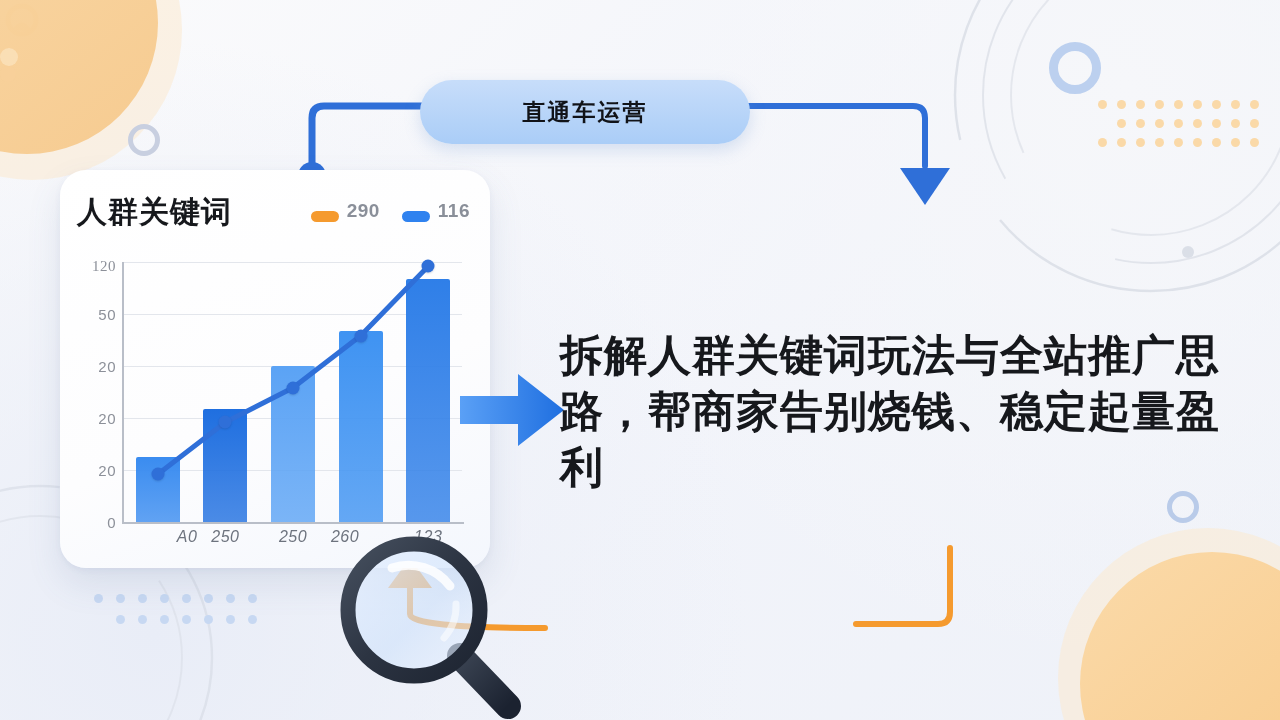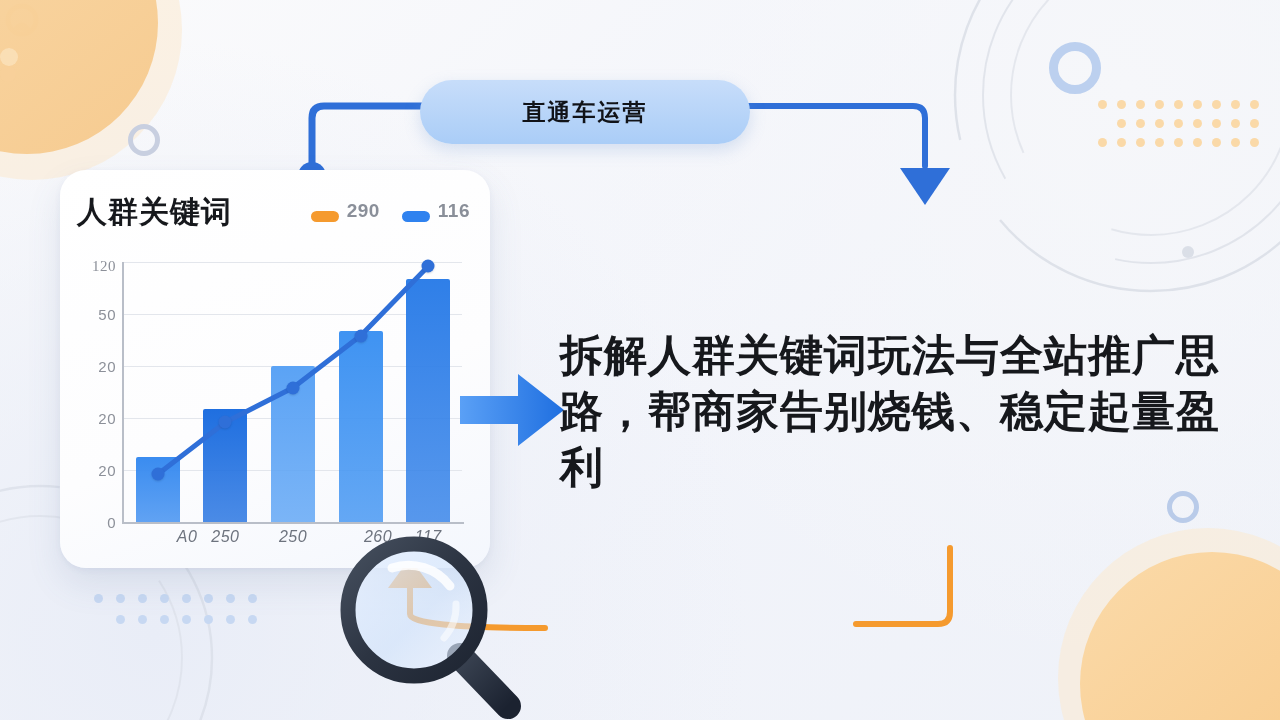--- a/index.html
+++ b/index.html
@@ -251,22 +251,22 @@
           <div class="lp-dot" style="left: 33.8px; top: 212.333px;"></div>
           <div class="lp-dot" style="left: 101.4px; top: 160.333px;"></div>
           <div class="lp-dot" style="left: 169px; top: 125.667px;"></div>
           <div class="lp-dot" style="left: 236.6px; top: 73.6667px;"></div>
           <div class="lp-dot" style="left: 304.2px; top: 4.33333px;"></div>
         </div>
       <div id="xticks">
           <div class="x-tick" style="left: 91px; margin-left: 18px;">A0</div>
           <div class="x-tick" style="left: 147.4px;">250</div>
           <div class="x-tick" style="left: 215px;">250</div>
-          <div class="x-tick" style="left: 300px;">260</div>
-          <div class="x-tick" style="left: 350.2px;">117</div>
+          <div class="x-tick" style="left: 267px;">260</div>
+          <div class="x-tick" style="left: 350.2px;">123</div>
         </div>
     </div>
 
     <svg id="magnifier" viewBox="0 0 200 200">
       <defs>
         <linearGradient id="glassG" x1="0" y1="0" x2="1" y2="1">
           <stop offset="0%" stop-color="#e8f1ff" stop-opacity=".85"></stop>
           <stop offset="55%" stop-color="#cfe2fb" stop-opacity=".62"></stop>
           <stop offset="100%" stop-color="#eaf2ff" stop-opacity=".55"></stop>
         </linearGradient>

